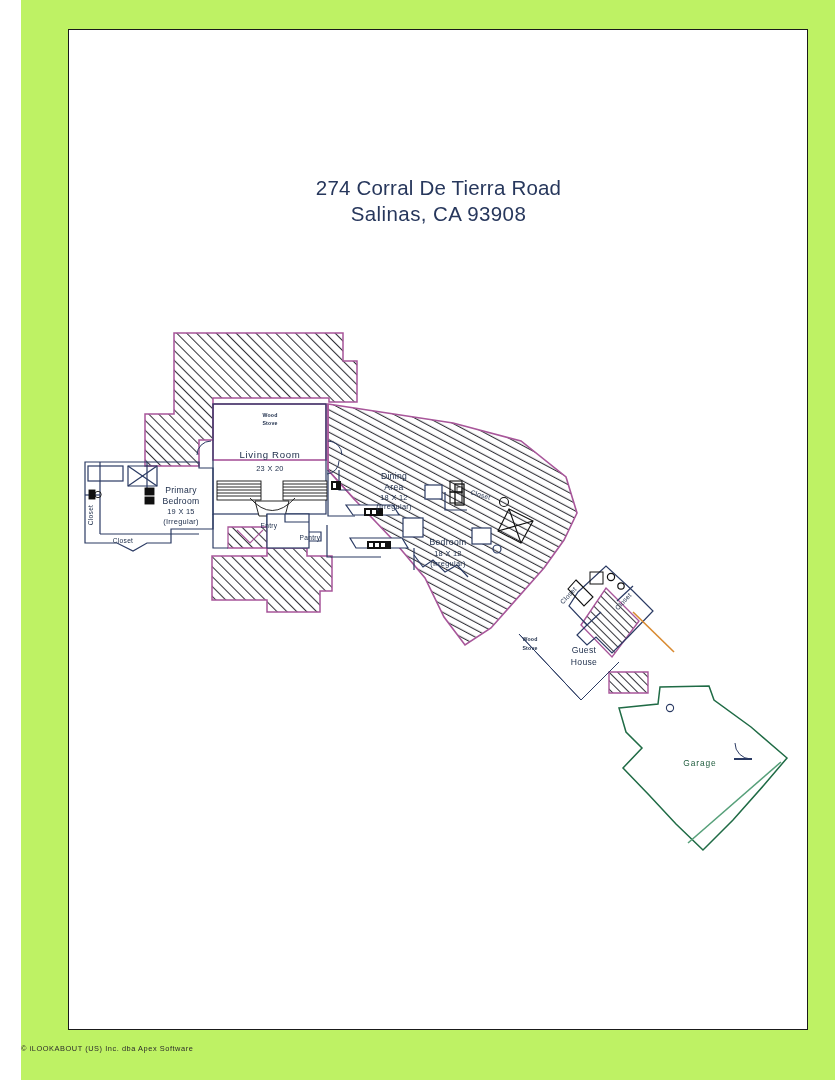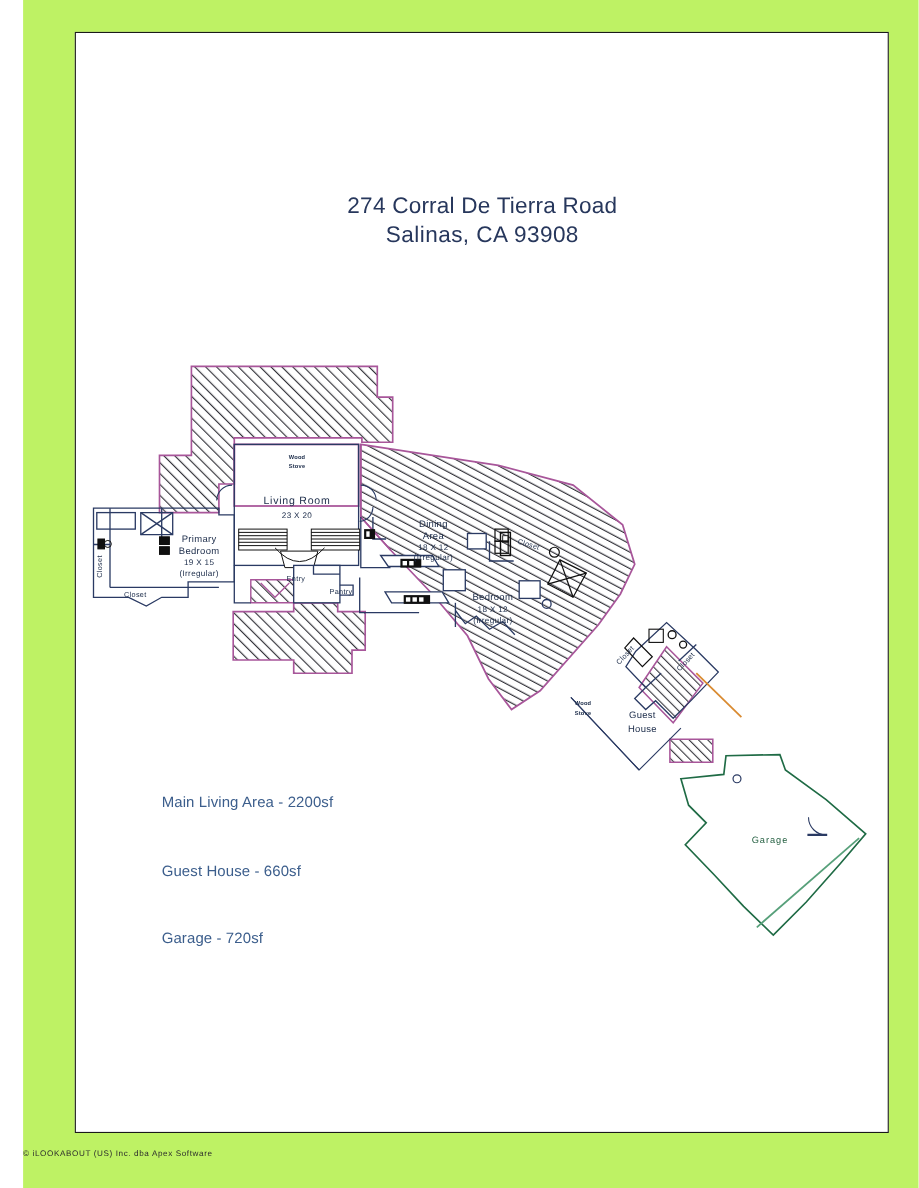--- a/index.html
+++ b/index.html
@@ -289,21 +289,16 @@
       <text class="rm-label rm-name" x="563" y="653">Guest</text>
       <text class="rm-label rm-name" x="563" y="665">House</text>
 
       <text class="rm-label rm-small" x="549" y="597" transform="rotate(-47 549 597)">Closet</text>
       <text class="rm-label rm-small" x="604" y="603" transform="rotate(-47 604 603)">Closet</text>
 
       <text class="garage-label" x="679" y="766">Garage</text>
     </g>
   </svg>
 
-  <div id="legend">
-    <div>Main Living Area - 2200sf</div>
-    <div>Guest House - 660sf</div>
-    <div>Garage - 720sf</div>
-  </div>
 
   <div id="footer">© iLOOKABOUT (US) Inc. dba Apex Software</div>
 
 </div>
 
 </body></html>

